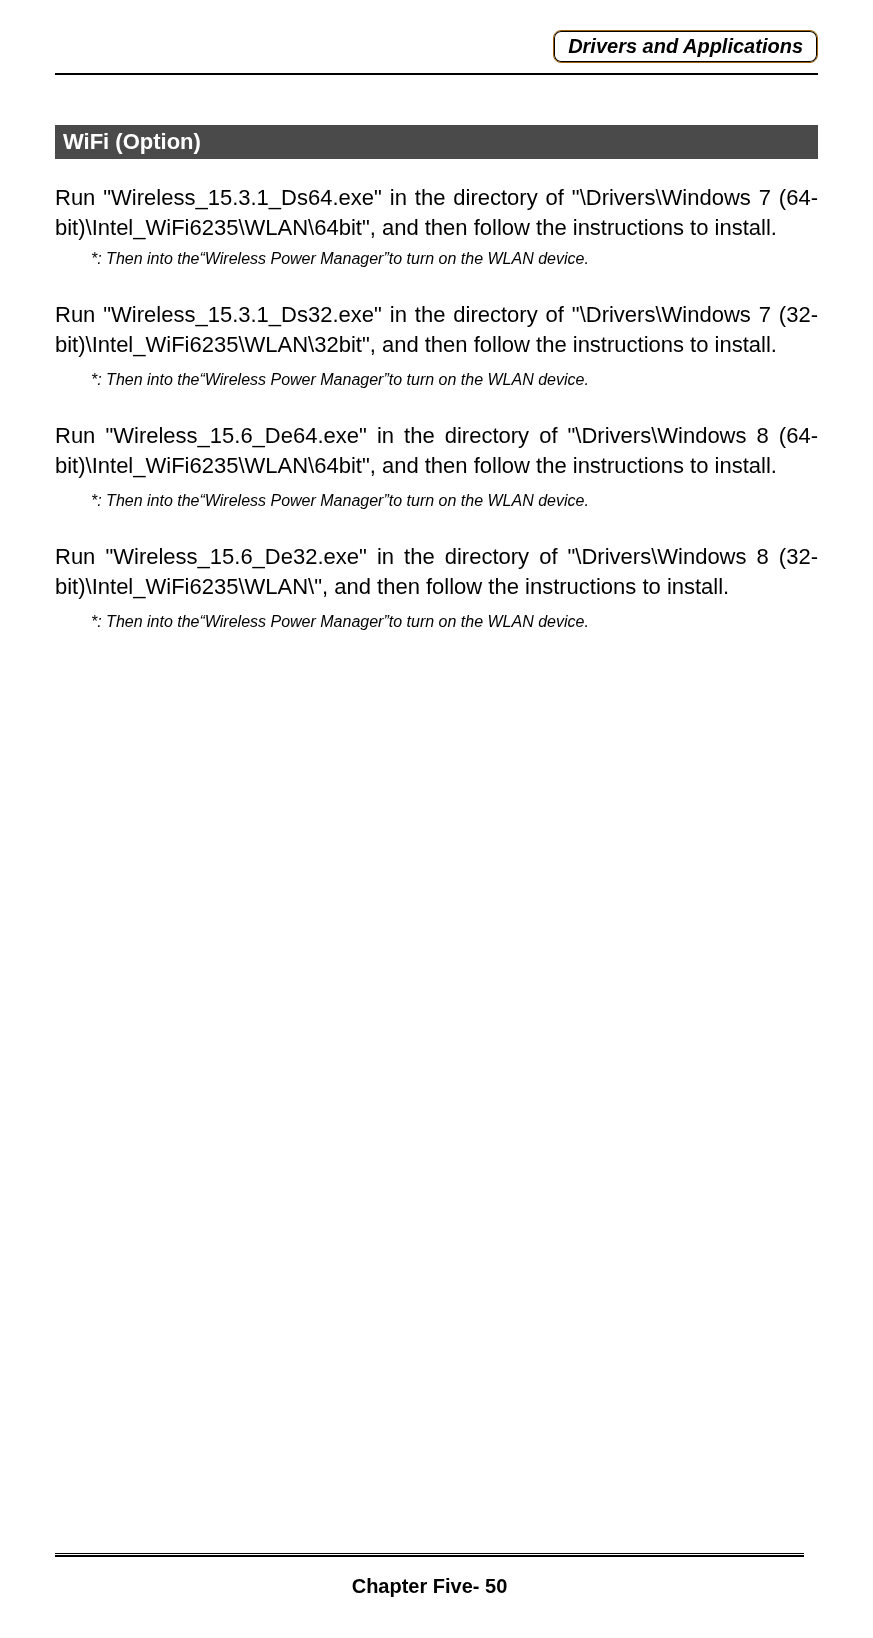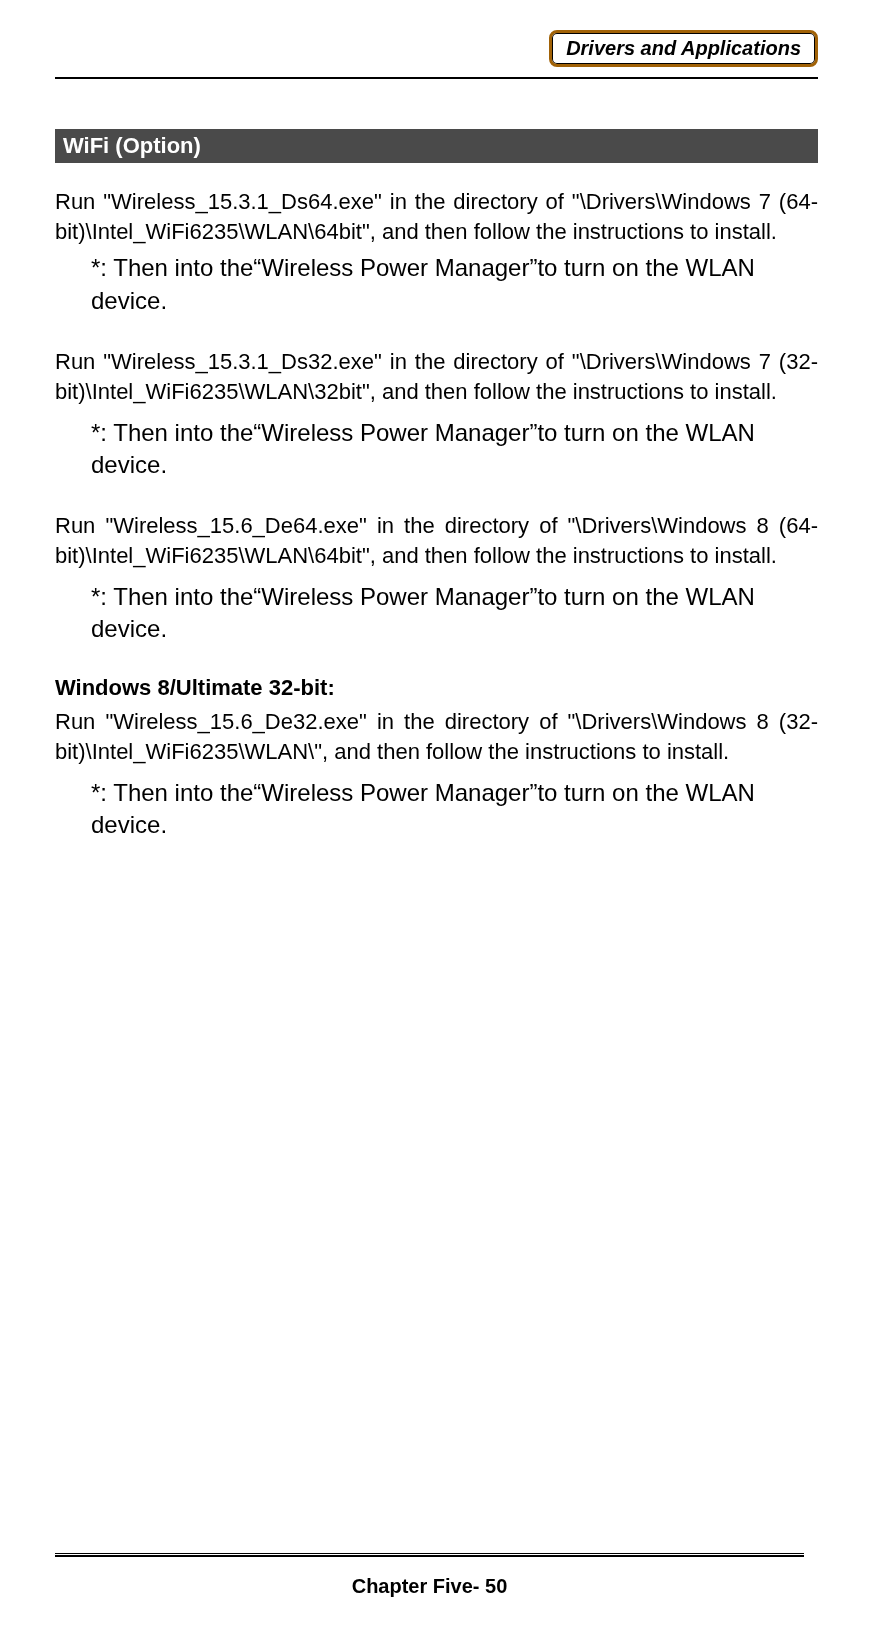--- a/index.html
+++ b/index.html
@@ -10,21 +10,21 @@
       background: #fff;
       position: relative;
       padding: 30px 55px 0 55px;
     }
     .header-row {
       display: flex;
       justify-content: flex-end;
       padding-bottom: 10px;
     }
     .chapter-box {
-      border: 3px solid #a16207;
+      border: 1px solid #a16207;
       border-radius: 8px;
       padding: 4px 14px;
       font-style: italic;
       font-weight: bold;
       font-size: 20px;
       box-shadow: inset 0 0 0 1px #000;
     }
     .hr-top {
       border: none;
       border-top: 2px solid #000;
@@ -44,24 +44,25 @@
       font-size: 22px;
       margin-bottom: 6px;
     }
     .para {
       font-size: 22px;
       text-align: justify;
       margin-bottom: 6px;
       line-height: 1.35;
     }
     .note {
-      font-size: 24px;
+      font-size: 16px;
       padding-left: 36px;
       margin-bottom: 30px;
       line-height: 1.35;
+      font-style: italic;
     }
     .note-loose {
       margin-top: 10px;
     }
     .block {
       margin-bottom: 10px;
     }
     .footer {
       position: absolute;
       bottom: 40px;
@@ -103,21 +104,20 @@
   <div class="para">Run "Wireless_15.3.1_Ds32.exe" in the directory of "\Drivers\Windows 7 (32-bit)\Intel_WiFi6235\WLAN\32bit", and then follow the instructions to install.</div>
   <div class="note note-loose">*: Then into the“Wireless Power Manager”to turn on the WLAN device.</div>
 </div>
 
 <div class="block">
   <div class="para">Run "Wireless_15.6_De64.exe" in the directory of "\Drivers\Windows 8 (64-bit)\Intel_WiFi6235\WLAN\64bit", and then follow the instructions to install.</div>
   <div class="note note-loose">*: Then into the“Wireless Power Manager”to turn on the WLAN device.</div>
 </div>
 
 <div class="block">
-  <div class="heading">Windows 8/Ultimate 32-bit:</div>
   <div class="para">Run "Wireless_15.6_De32.exe" in the directory of "\Drivers\Windows 8 (32-bit)\Intel_WiFi6235\WLAN\", and then follow the instructions to install.</div>
   <div class="note note-loose">*: Then into the“Wireless Power Manager”to turn on the WLAN device.</div>
 </div>
 
 <div class="footer">
   <div class="dbl"></div>
   <div class="footer-text">Chapter Five- 50</div>
 </div>
 
 </body></html>

